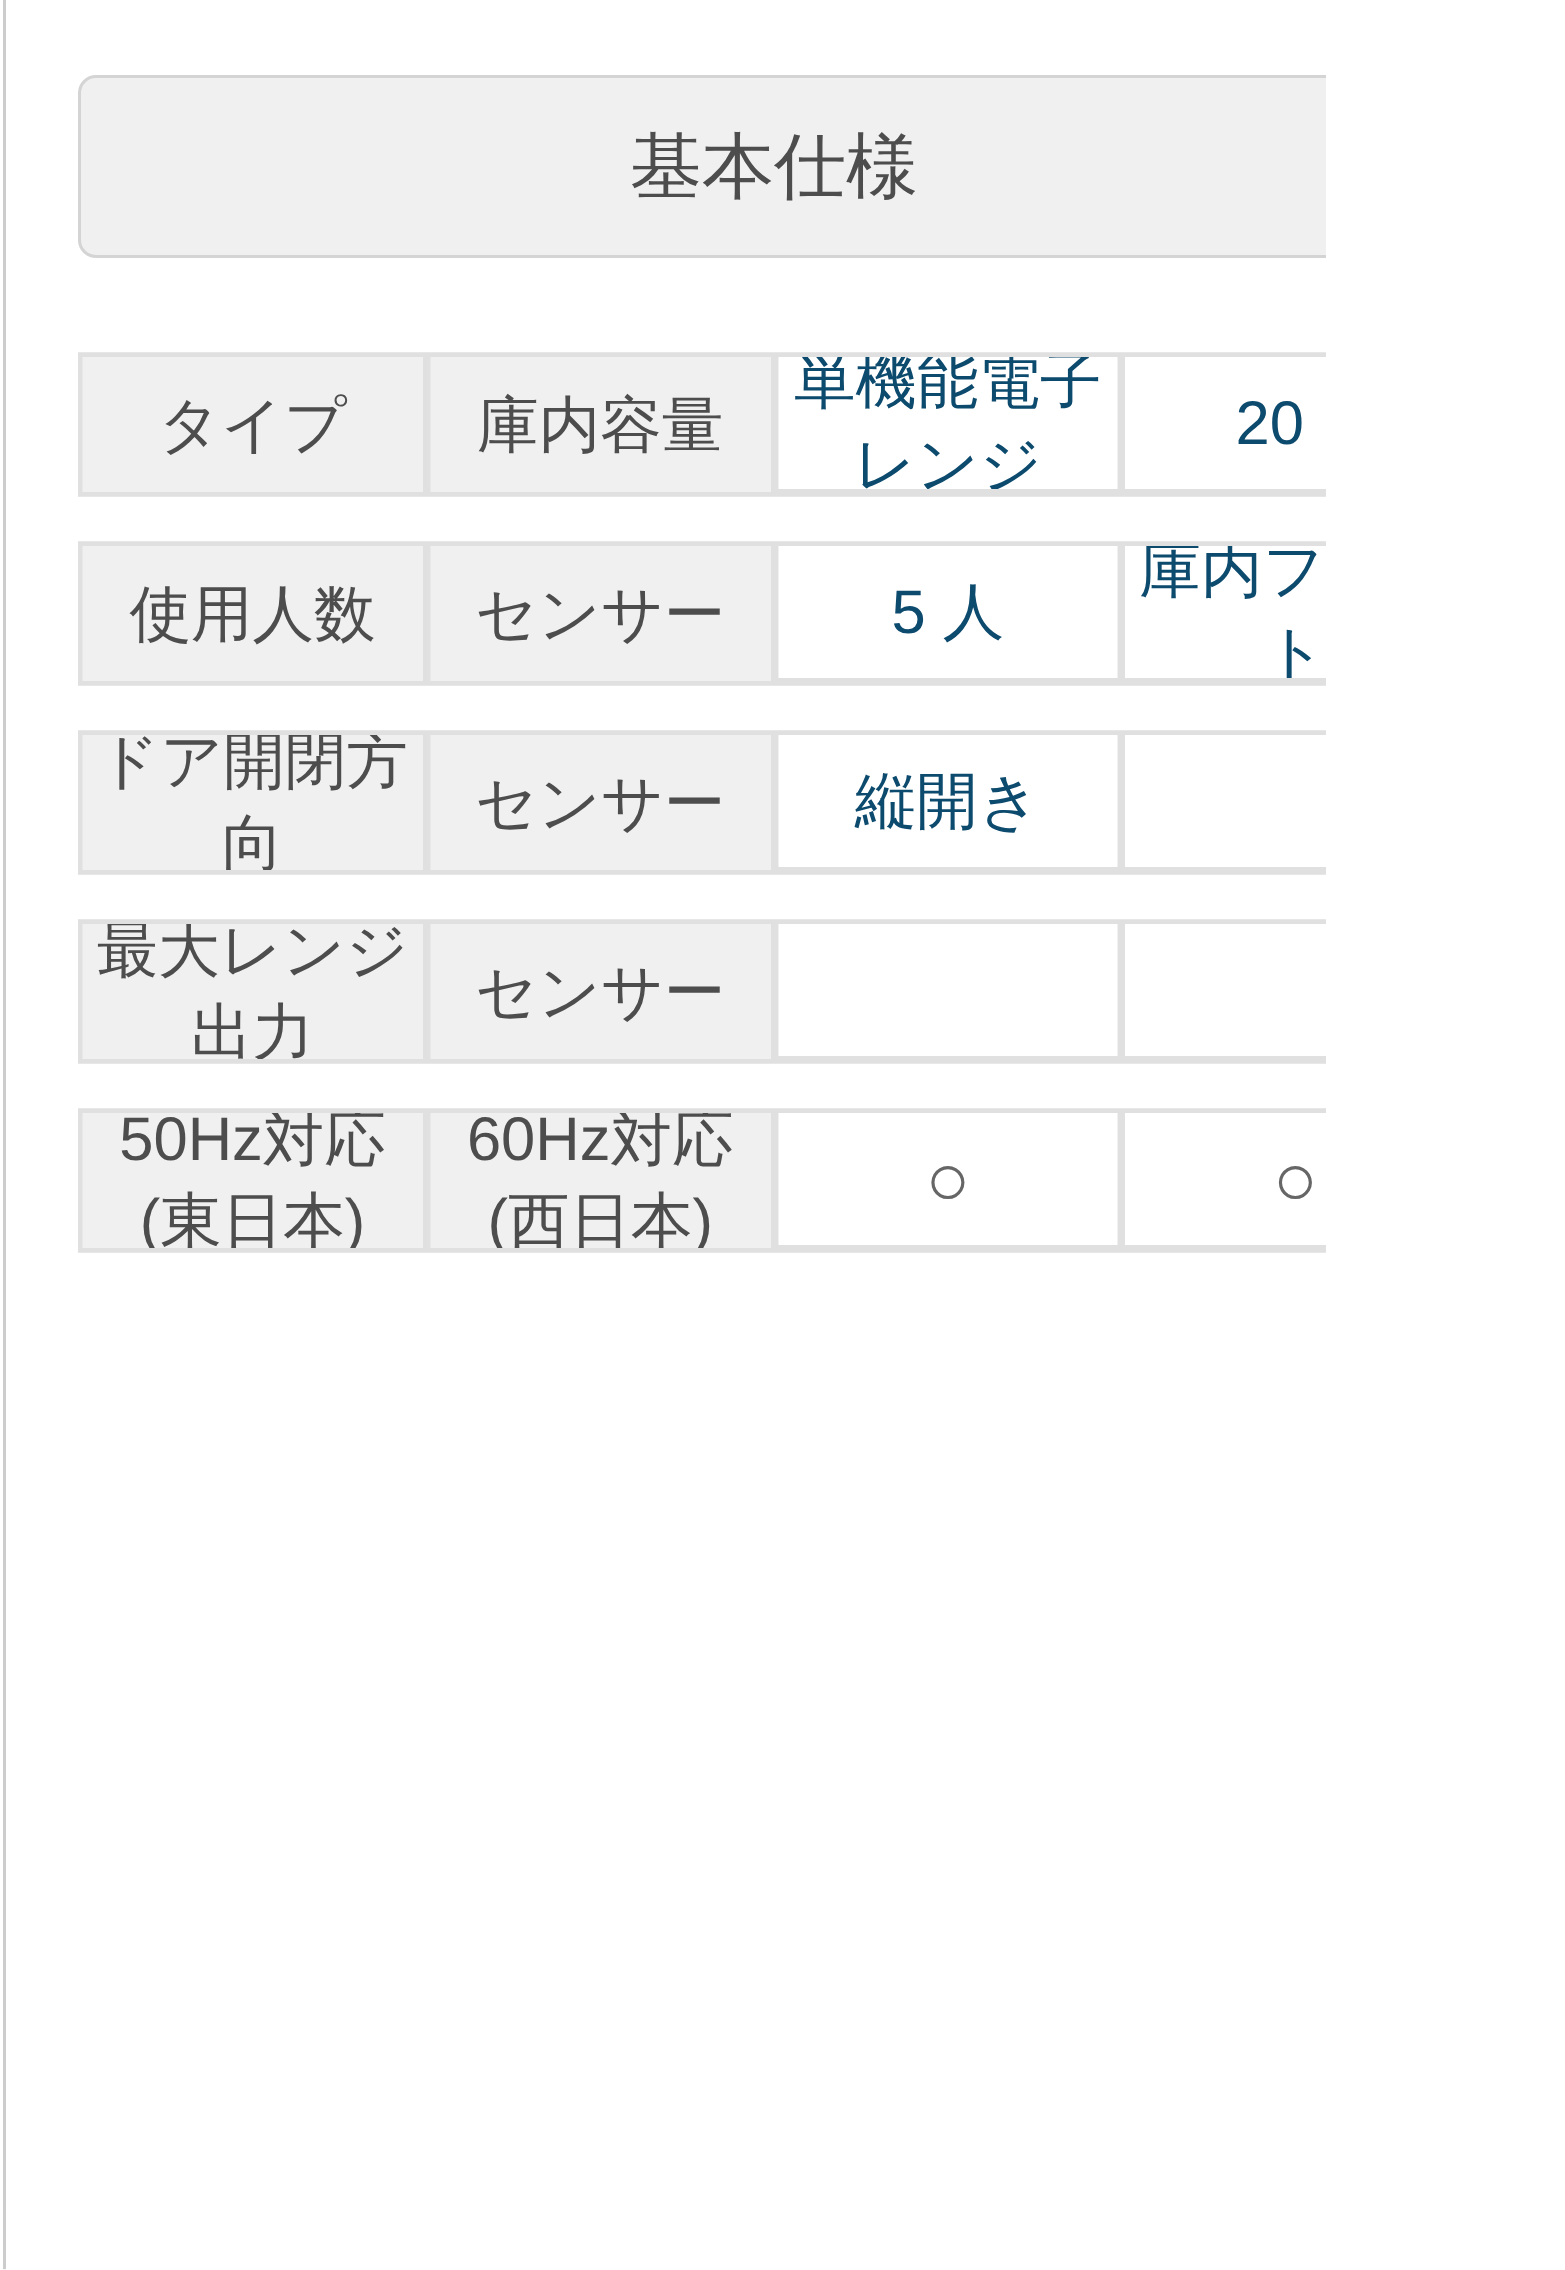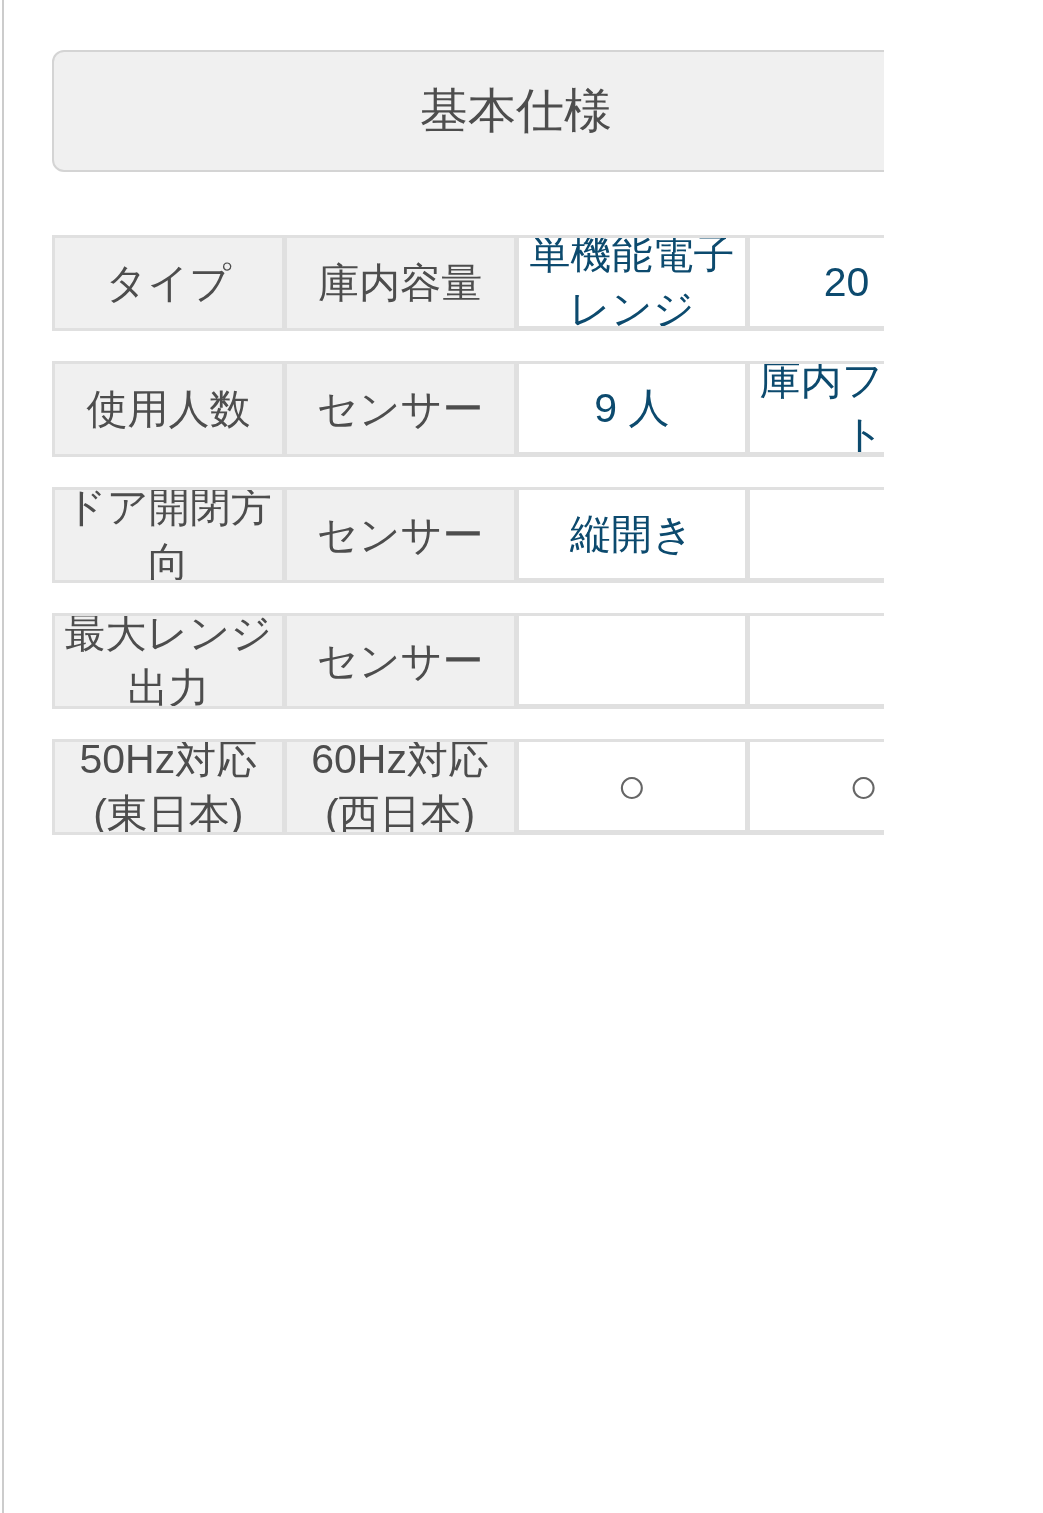--- a/index.html
+++ b/index.html
@@ -93,21 +93,21 @@
     <div class="spec-table">
       <div class="cell hdr">タイプ</div>
       <div class="cell hdr">庫内容量</div>
       <div class="cell val">単機能電子レンジ</div>
       <div class="cell val">20 L</div>
     </div>
 
     <div class="spec-table">
       <div class="cell hdr">使用人数</div>
       <div class="cell hdr">センサー</div>
-      <div class="cell val">9 人</div>
+      <div class="cell val">5 人</div>
       <div class="cell val">庫内フラット</div>
     </div>
 
     <div class="spec-table">
       <div class="cell hdr">ドア開閉方向</div>
       <div class="cell hdr">センサー</div>
       <div class="cell val">縦開き</div>
       <div class="cell val"></div>
     </div>
 

